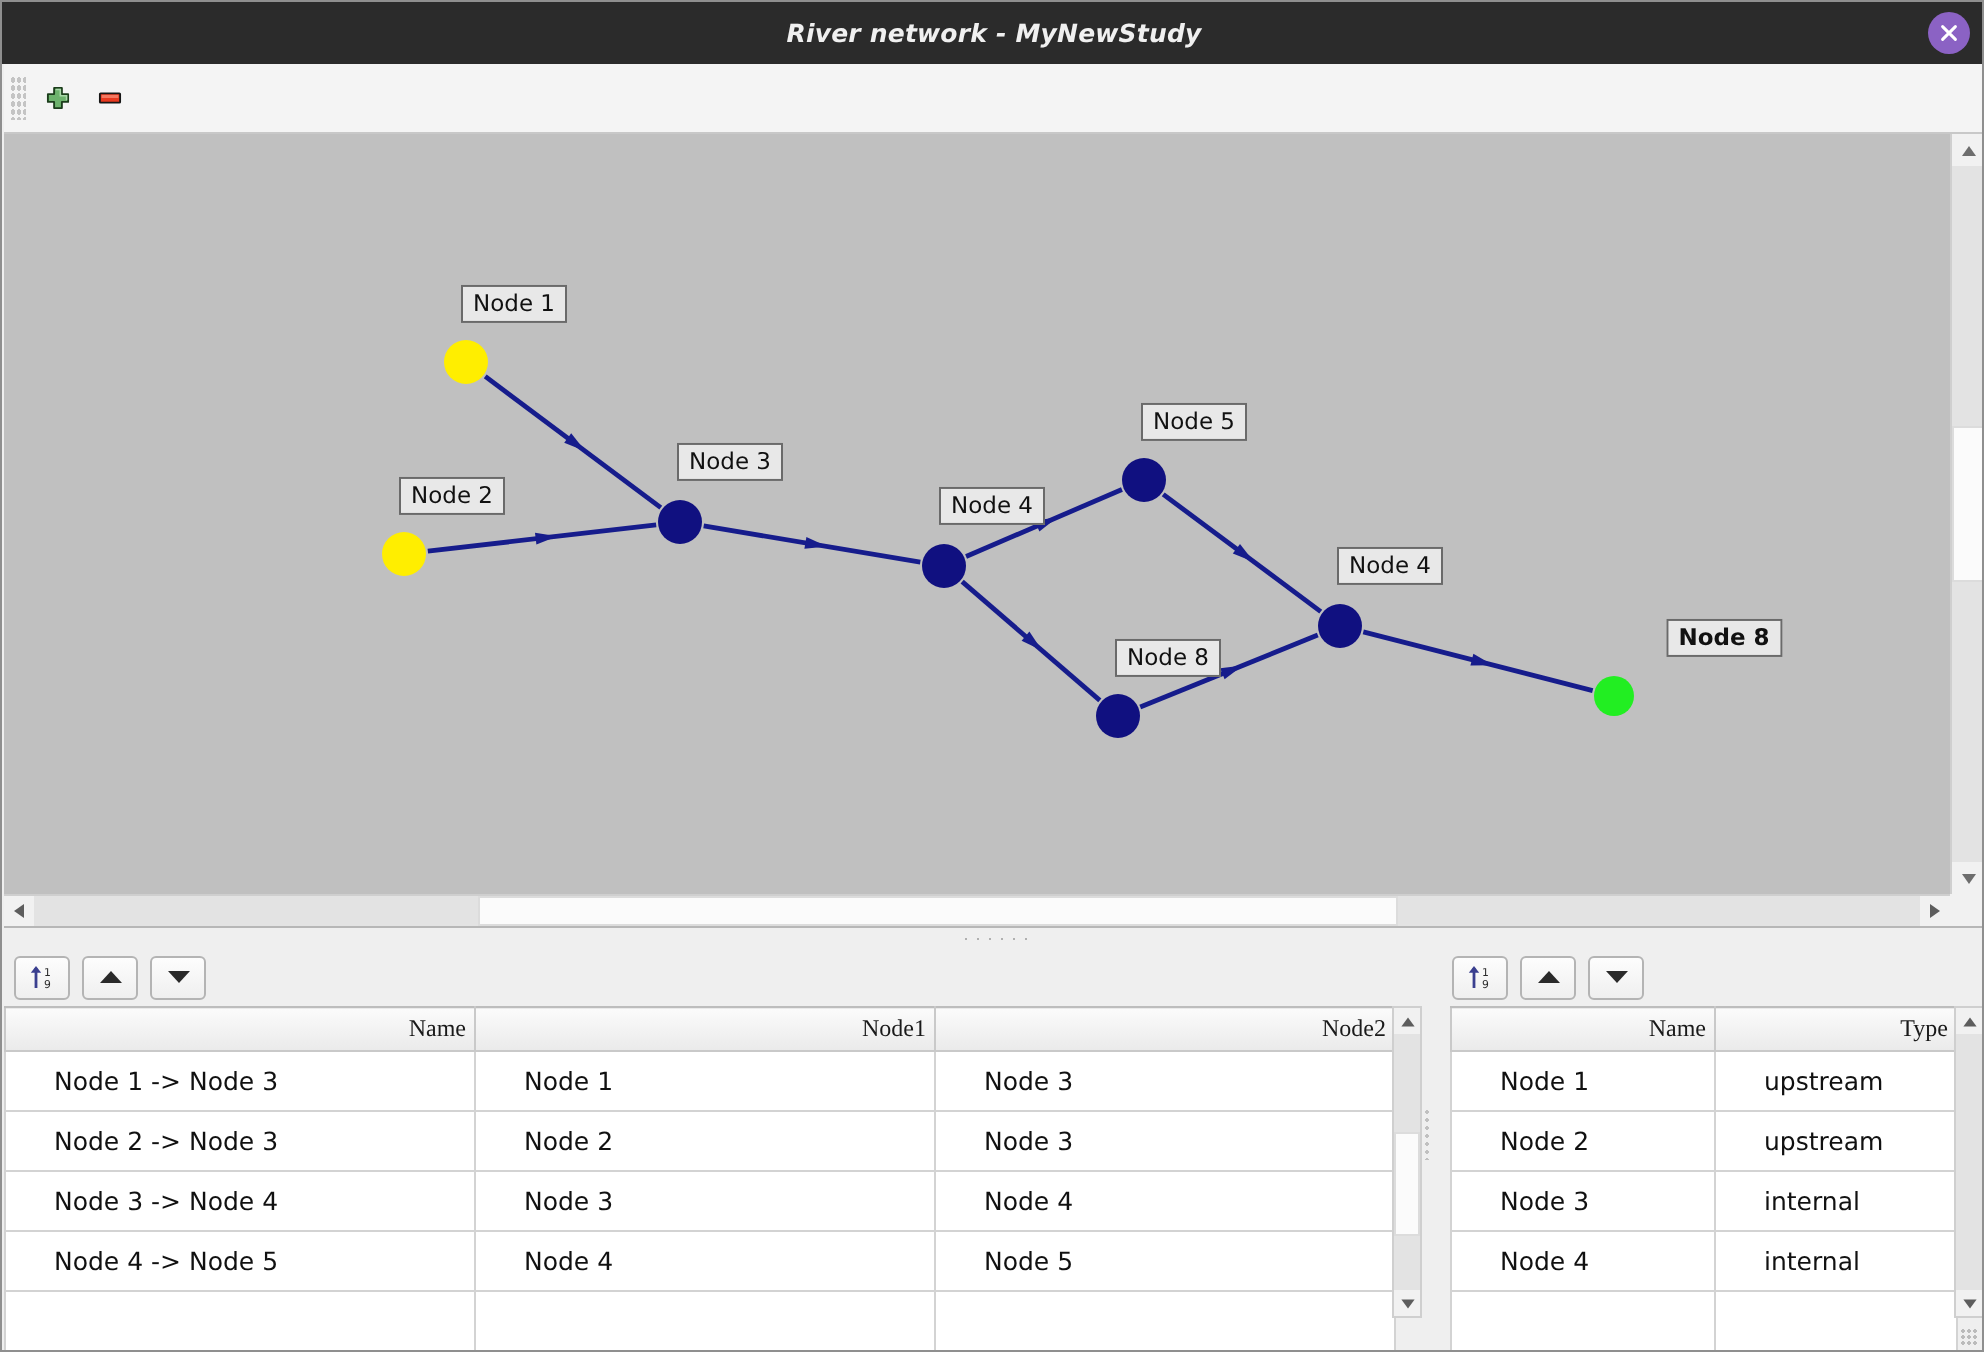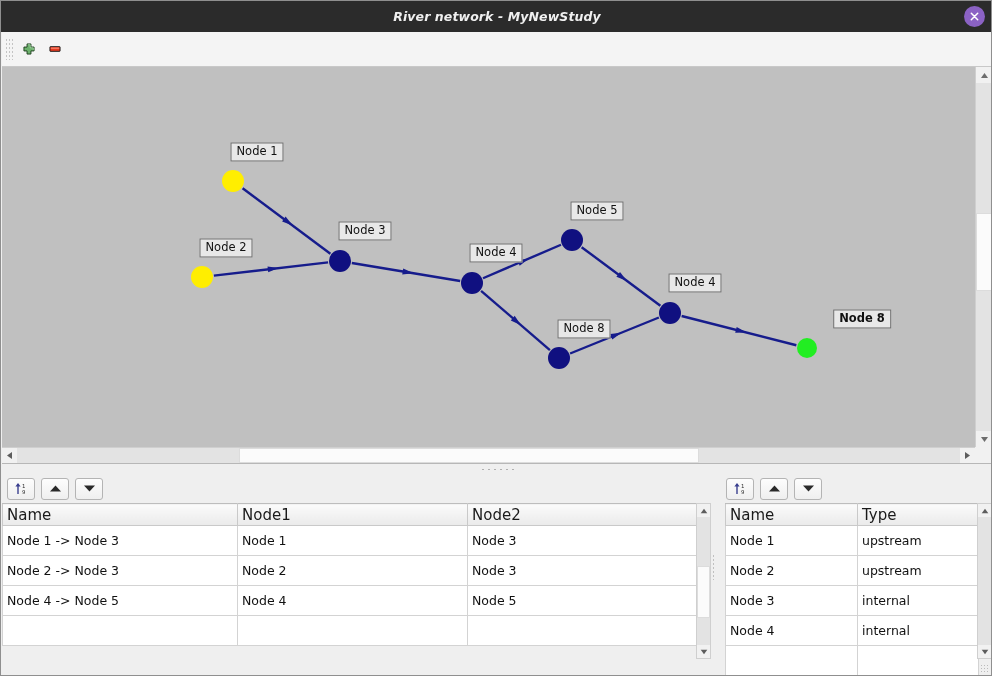--- a/index.html
+++ b/index.html
@@ -172,30 +172,31 @@
     border-collapse: collapse;
     table-layout: fixed;
     font-size: 12px;
     background: #fff;
   }
   table.grid th {
     background: linear-gradient(#fbfbfb, #eaeaea);
     border: 1px solid #c9c9c9;
     border-top: 1px solid #bdbdbd;
     font-weight: normal;
-    font-size: 15px;
+    font-size: 12px;
     color: #1a1a1a;
     height: 22px;
-    text-align: left;
+    text-align: right;
     padding: 0 4px;
+    font-family: Liberation Serif, serif;
   }
   table.grid td {
     border: 1px solid #d3d3d3;
     height: 30px;
-    padding: 0 4px;
+    padding: 0 24px;
     color: #111;
     font-size: 12.5px;
     background: #fff;
     white-space: nowrap;
     overflow: hidden;
     margin-top: 40px;
   }
   td.blank { height: 16px; }
 
   .grid-vsb {
@@ -381,20 +382,25 @@
                 <td>Node 1 -&gt; Node 3</td>
                 <td>Node 1</td>
                 <td>Node 3</td>
               </tr>
               <tr>
                 <td>Node 2 -&gt; Node 3</td>
                 <td>Node 2</td>
                 <td>Node 3</td>
               </tr>
               <tr>
+                <td>Node 3 -&gt; Node 4</td>
+                <td>Node 3</td>
+                <td>Node 4</td>
+              </tr>
+              <tr>
                 <td>Node 4 -&gt; Node 5</td>
                 <td>Node 4</td>
                 <td>Node 5</td>
               </tr>
               <tr>
                 <td class="blank"></td>
                 <td class="blank"></td>
                 <td class="blank"></td>
               </tr>
             </tbody>

